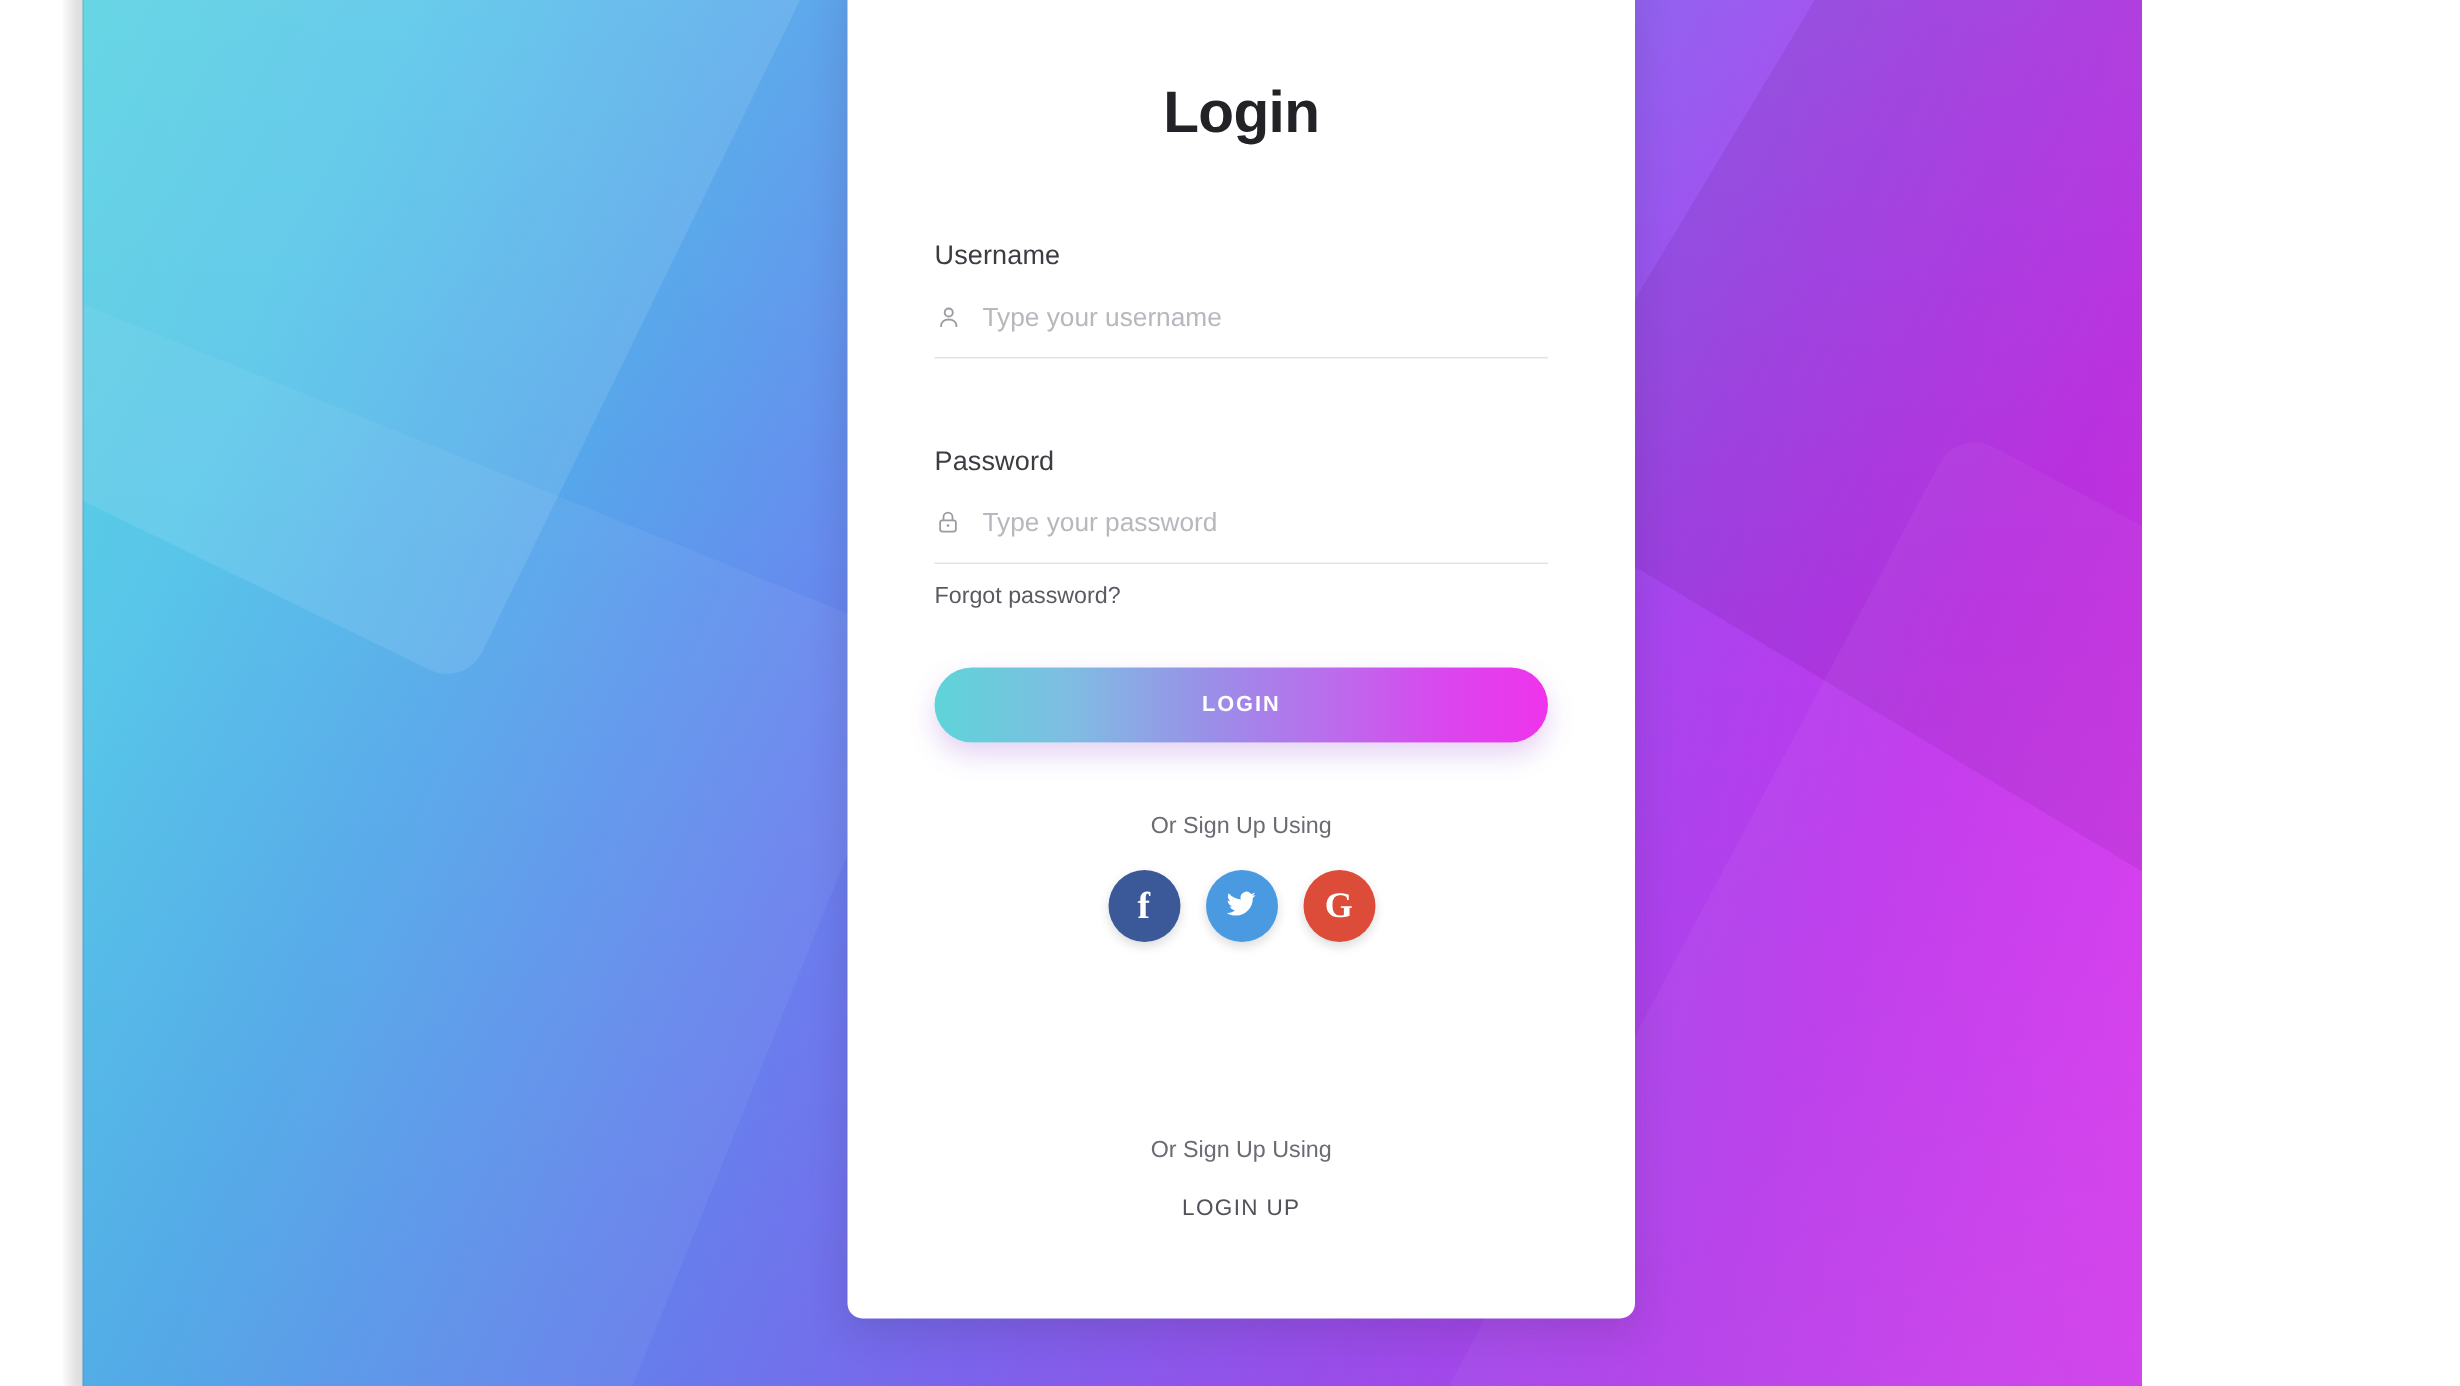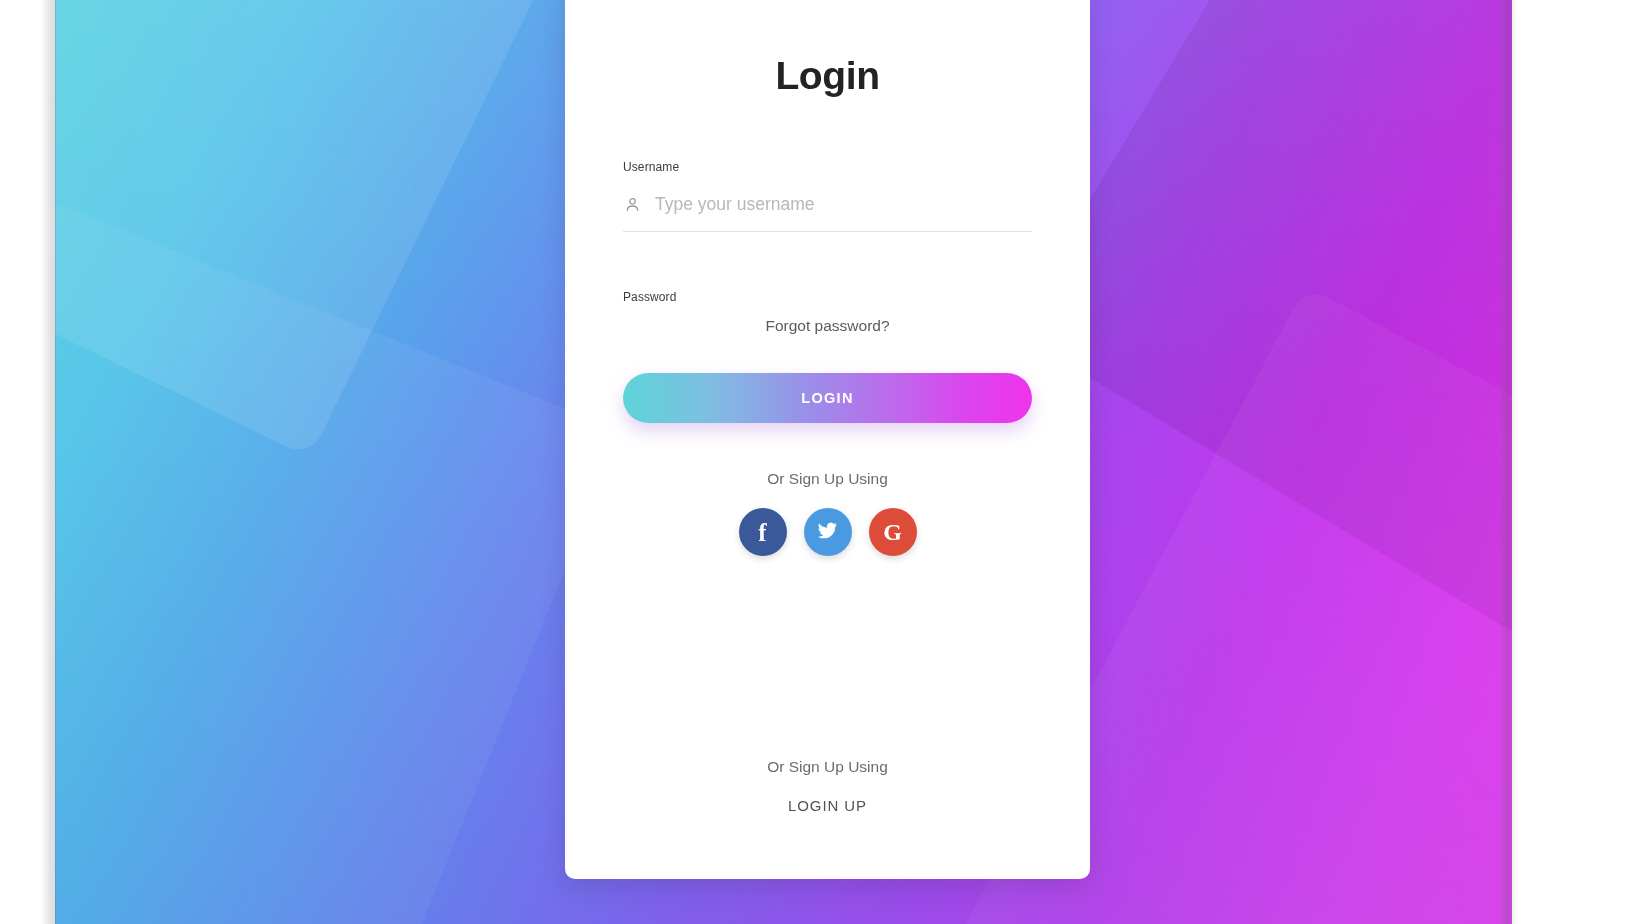--- a/index.html
+++ b/index.html
@@ -7,21 +7,21 @@
     padding: 0;
     width: 1640px;
     height: 924px;
     overflow: hidden;
     font-family: "Liberation Sans", sans-serif;
     background: #ffffff;
   }
 
   #stage {
     position: relative;
-    width: 1640px;
+    width: 1428px;
     height: 924px;
     background: #ffffff;
     overflow: hidden;
   }
 
   
   #bg {
     position: absolute;
     left: 55px;
     top: 0px;
@@ -134,21 +134,21 @@
     letter-spacing: -0.4px;
   }
 
   .field {
     margin-top: 0;
   }
   .field-username { margin-top: 62px; }
   .field-password { margin-top: 58px; }
 
   .field-label {
-    font-size: 12px;
+    font-size: 18px;
     color: #3c3c42;
     letter-spacing: 0.1px;
   }
 
   .field-row {
     display: flex;
     align-items: center;
     margin-top: 12px;
     padding-bottom: 9px;
     border-bottom: 1px solid #e3e3e6;
@@ -175,21 +175,21 @@
     color: #3c3c42;
     padding: 0 0 0 6px;
   }
   .field-input::placeholder {
     color: #b7b7bd;
     opacity: 1;
   }
 
   .forgot-row {
     margin-top: 13px;
-    text-align: center;
+    text-align: left;
   }
   .forgot-link {
     font-size: 15.5px;
     color: #5a5a63;
     text-decoration: none;
     cursor: pointer;
   }
 
   .login-button {
     display: block;
@@ -294,20 +294,30 @@
             <circle cx="12" cy="8" r="3.4"></circle>
             <path d="M5.5 19.5c0-3.6 2.9-5.6 6.5-5.6s6.5 2 6.5 5.6"></path>
           </svg>
         </span>
         <input class="field-input" type="text" placeholder="Type your username" style="">
       </div>
     </div>
 
     <div class="field field-password">
       <div class="field-label">Password</div>
+      <div class="field-row">
+        <span class="field-icon">
+          <svg width="18" height="18" viewBox="0 0 24 24" fill="none" stroke="currentColor" stroke-width="1.6" stroke-linecap="round" stroke-linejoin="round">
+            <rect x="5" y="10.5" width="14" height="10" rx="2"></rect>
+            <path d="M8 10.5V7.6a4 4 0 0 1 8 0v2.9"></path>
+            <circle cx="12" cy="15.2" r="1.2" fill="currentColor" stroke="none"></circle>
+          </svg>
+        </span>
+        <input class="field-input" type="password" placeholder="Type your password" style="">
+      </div>
     </div>
 
     <div class="forgot-row">
       <a class="forgot-link" href="#">Forgot password?</a>
     </div>
 
     <button class="login-button">LOGIN</button>
 
     <div class="or-text">Or Sign Up Using</div>
 

